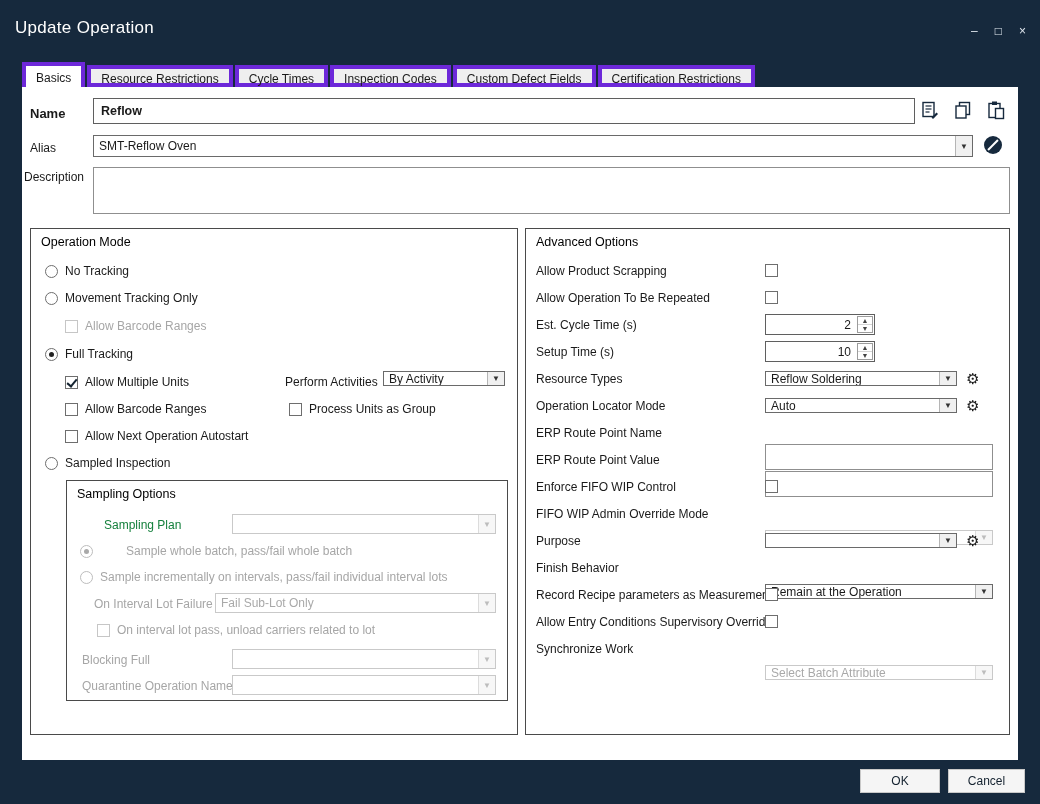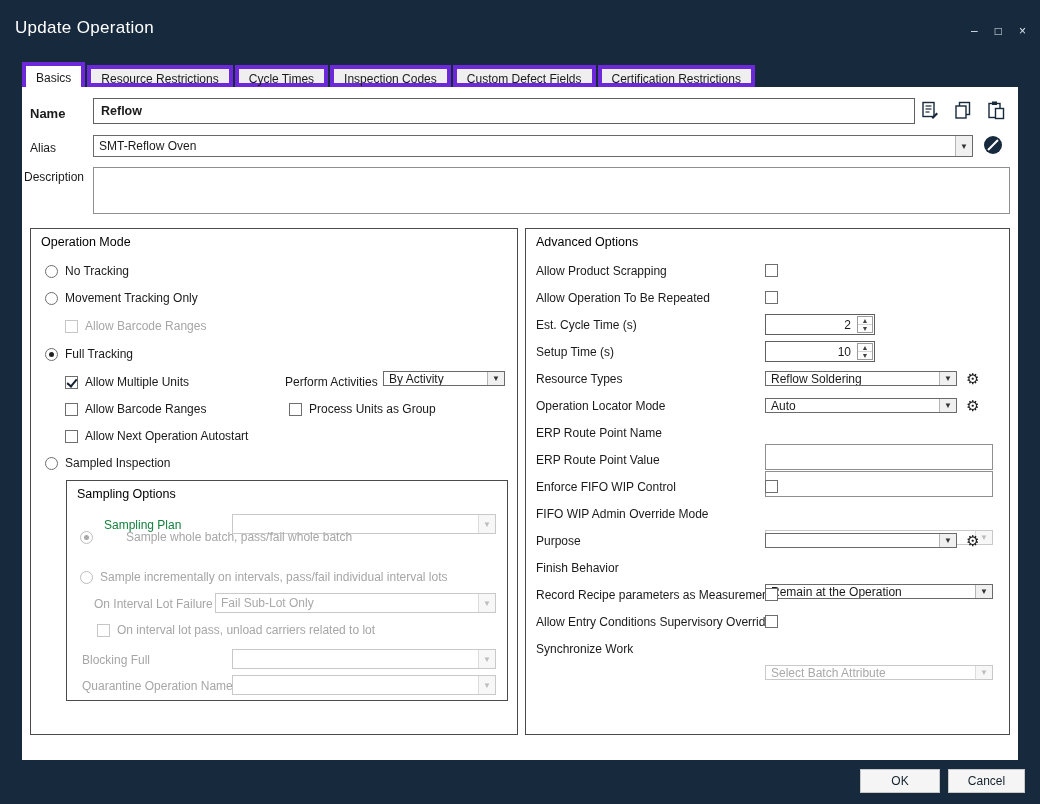--- a/index.html
+++ b/index.html
@@ -186,21 +186,21 @@
 
       <div class="groupbox" style="left:35px; top:251px; width:442px; height:221px;">
         <div class="group-title">Sampling Options</div>
 
         <span class="lbl" style="left:9px; top:37px; color:#15803d;margin-left:28px;">Sampling Plan</span>
         <div class="select dis" style="position:absolute; left:165px; top:33px; width:264px; height:20px;">
           <span class="select-value"></span>
           <span class="select-arrow">▼</span>
         </div>
 
-        <div class="row dis" style="left:13px; top:48px;gap:33px;">
+        <div class="row dis" style="left:13px; top:62px;gap:33px;">
           <span class="radio dis checked"></span>
           <span>Sample whole batch, pass/fail whole batch</span>
         </div>
 
         <div class="row dis" style="left:13px; top:88px;">
           <span class="radio dis"></span>
           <span>Sample incrementally on intervals, pass/fail individual interval lots</span>
         </div>
 
         <span class="lbl" style="left:27px; top:116px; color:#a6a6a6;">On Interval Lot Failure</span>

